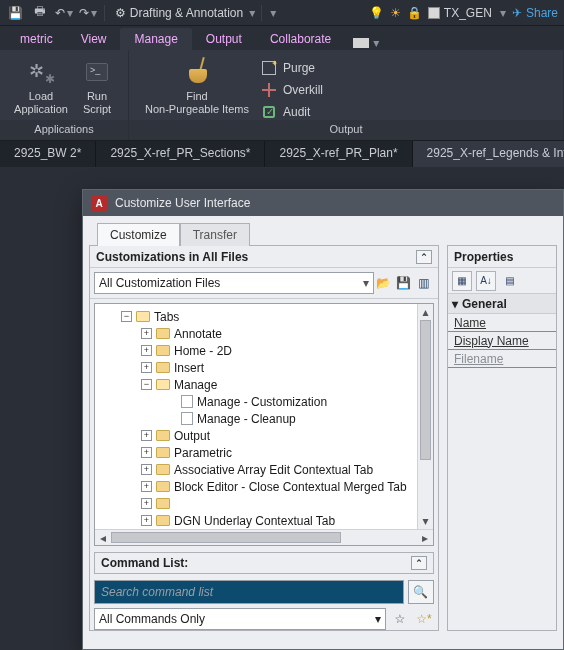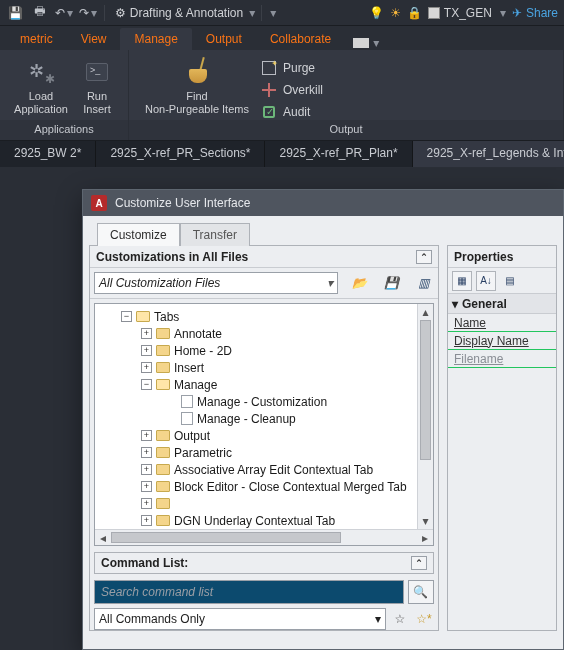--- a/index.html
+++ b/index.html
@@ -15,21 +15,21 @@
   .tx-box { display: flex; align-items: center; gap: 4px; }
   .tx-box .sq { width: 12px; height: 12px; background: #d8d8d8; border: 1px solid #888; }
   .lock-icon { color: #c8c8c8; }
   .bulb-icon { color: #f6d768; }
   .sun-icon { color: #f6b63c; }
   .share-lnk { color: #4aa3e0; display: flex; align-items: center; gap: 4px; cursor: pointer; }
   .drop-caret { color: #8c919b; margin-left: 2px; cursor: pointer; }
   
   
   .menubar { height: 24px; background: #2a2e36; display: flex; align-items: flex-end; padding-left: 6px; }
-  .menubar .mitem { padding: 4px 14px; color: #f97316; cursor: pointer; margin-top: 12px; }
+  .menubar .mitem { padding: 4px 14px; color: #f0abfc; cursor: pointer; margin-top: 12px; }
   .menubar .mitem.active { background: #343842; border-top-left-radius: 2px; border-top-right-radius: 2px; }
   .menubar .disclose { margin-left: 8px; display: flex; align-items: center; gap: 2px; }
   .menubar .disclose .box { width: 16px; height: 10px; background: #d4d4d4; }
   
   
   .ribbon { background: #343842; display: flex; border-bottom: 1px solid #1a1d22; }
   .ribbon-panel { border-right: 1px solid #2a2e36; display: flex; flex-direction: column; }
   .ribbon-panel .body { display: flex; align-items: flex-start; padding: 6px 8px 2px 8px; height: 70px; }
   .ribbon-panel .title { text-align: center; color: #c6c9cf; font-size: 11px; padding: 3px 0 5px 0; background: #2f333c; }
   .big-btn { display: flex; flex-direction: column; align-items: center; width: 66px; cursor: pointer; }
@@ -71,21 +71,21 @@
   .dlg-tab.inactive { background: #e2e4e7; color: #555; }
   .dlg-body { flex: 1; display: flex; gap: 8px; padding: 0 6px 18px 6px; overflow: hidden; }
   
   .panel { background: #eceef1; border: 1px solid #aeb2b8; display: flex; flex-direction: column; }
   .panel.left { flex: 1; min-width: 0; }
   .panel.right { width: 110px; flex: none; }
   
   .panel-head { height: 22px; display: flex; align-items: center; justify-content: space-between; padding: 0 6px; font-weight: 600; color: #222; border-bottom: 1px solid #c9ccd1; }
   .chev-btn { width: 16px; height: 14px; border: 1px solid #9aa0a8; display: flex; align-items: center; justify-content: center; font-size: 9px; color: #333; cursor: pointer; background: #f3f4f6; }
   
-  .dropdown-row { display: flex; align-items: center; gap: 12px; padding: 4px 4px; border-bottom: 1px solid #c9ccd1; font-style: italic; }
+  .dropdown-row { display: flex; align-items: center; gap: 0; padding: 4px 4px; border-bottom: 1px solid #c9ccd1; }
   .dropdown { flex: 1; height: 22px; border: 1px solid #9aa0a8; background: #fff; display: flex; align-items: center; justify-content: space-between; padding: 0 4px; color: #222; cursor: pointer; }
   .dropdown .caret { color: #555; }
   .icon-sq { width: 20px; height: 20px; display: flex; align-items: center; justify-content: center; cursor: pointer; color: #2b486b; }
   
   .tree-wrap { flex: 1; overflow: hidden; background: #fff; border: 1px solid #9aa0a8; margin: 4px; position: relative; }
   .tree { position: absolute; inset: 0 16px 16px 0; overflow: hidden; padding: 4px 0 0 6px; color: #1a1a1a; }
   .tree .node { display: flex; align-items: center; gap: 4px; height: 17px; white-space: nowrap; }
   .tree .exp { width: 11px; height: 11px; border: 1px solid #8b8f96; display: flex; align-items: center; justify-content: center; font-size: 9px; line-height: 1; color: #333; background: #fff; cursor: pointer; }
   .tree .folder { width: 14px; height: 11px; background: #f4d58b; border: 1px solid #c7a94e; border-radius: 1px; }
   .tree .folder.open { background: #ffe6a8; }
@@ -171,21 +171,21 @@
             <div class="icon-gears"></div>
           </div>
         <div class="label" style="white-space: pre-line;">Load
 Application</div>
       </div>
       <div class="big-btn" style="width:46px">
         <div class="icon-slot">
             <div class="icon-script"></div>
           </div>
         <div class="label" style="white-space: pre-line;">Run
-Insert</div>
+Script</div>
       </div>
     </div>
     <div class="title">Applications</div>
   </div>
   <div class="ribbon-panel" style="flex:1">
     <div class="body">
       <div class="big-btn" style="width:120px">
         <div class="icon-slot">
             <div class="icon-broom"></div>
           </div>

